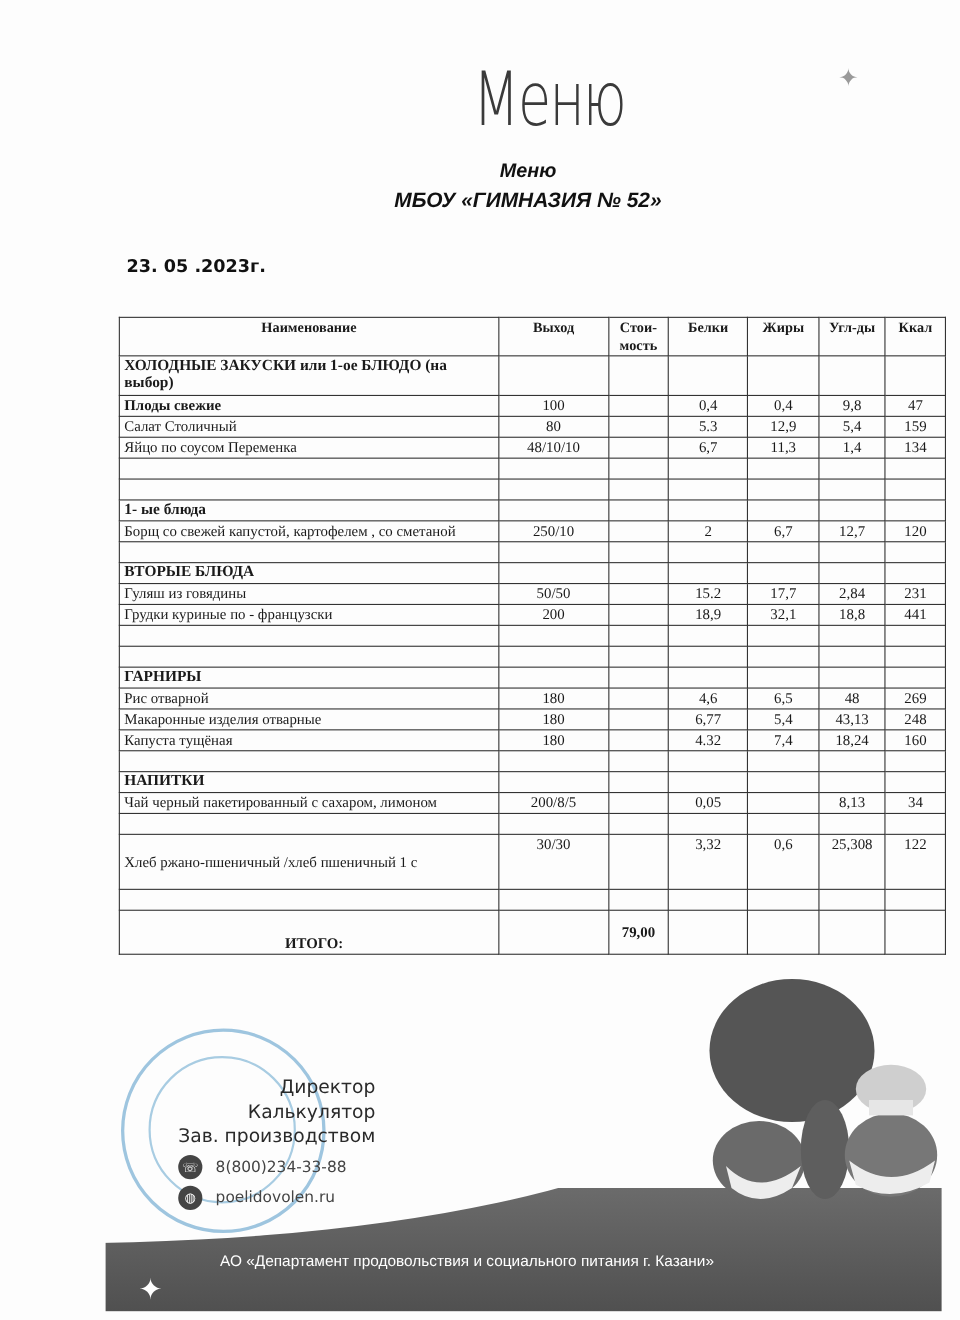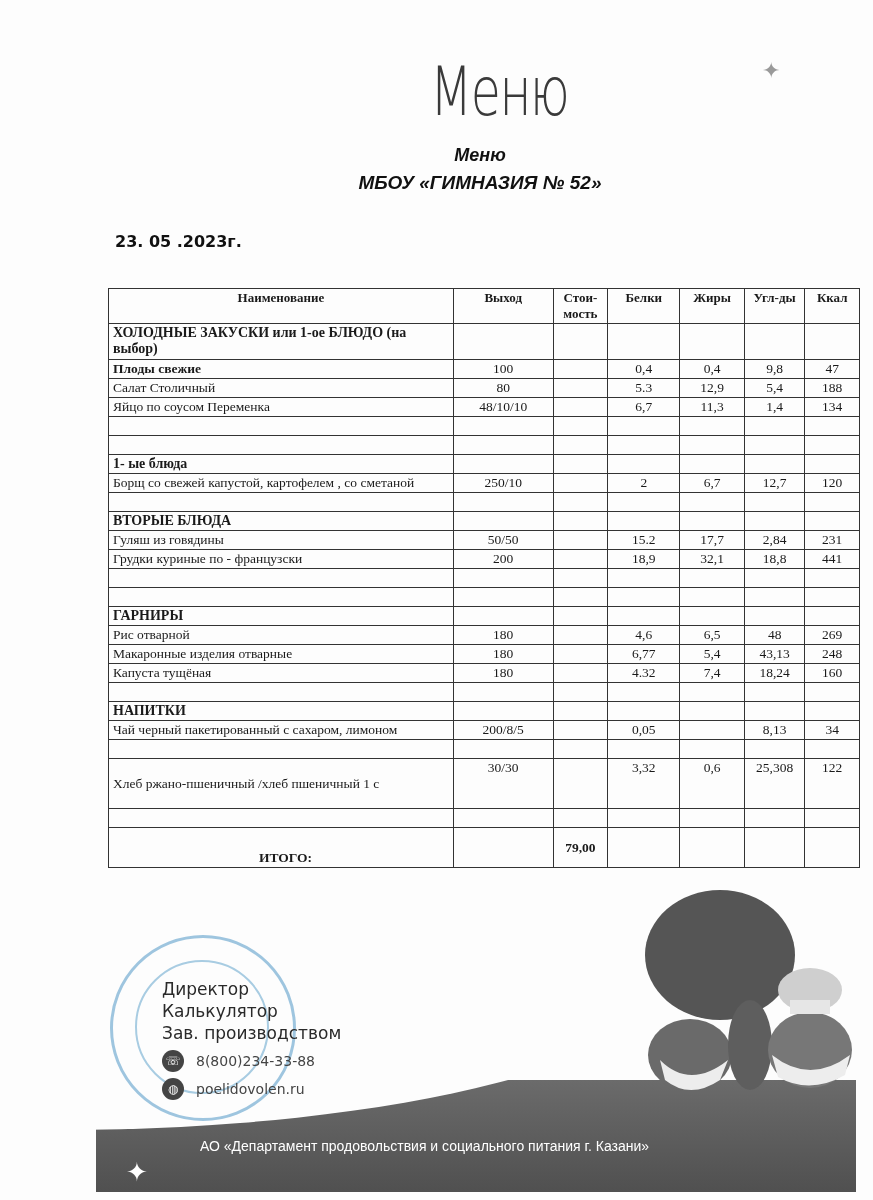--- a/index.html
+++ b/index.html
@@ -56,20 +56,21 @@
       position: absolute; left: 110px; top: 935px; width: 180px; height: 180px;
       border: 3px solid #7fb3d5; border-radius: 50%; opacity: 0.75;
     }
     .stamp::after {
       content: ""; position: absolute; left: 22px; top: 22px; width: 130px; height: 130px;
       border: 2px solid #8cbcd9; border-radius: 50%;
     }
     .contacts {
       position: absolute; left: 162px; top: 978px; font-family: "DejaVu Sans", sans-serif;
       color: #2a2a2a;
+      text-align: right;
     }
     .contacts .role { font-size: 17px; line-height: 22px; }
     .contact-row { display: flex; align-items: center; margin-top: 6px; font-size: 14px; color: #444; }
     .ci {
       width: 22px; height: 22px; border-radius: 50%; background: #444; color: #fff;
       display: inline-flex; align-items: center; justify-content: center; font-size: 12px;
       margin-right: 12px;
     }
     .footer-text {
       position: absolute; left: 200px; top: 1138px; font-family: "Liberation Sans", sans-serif;
@@ -136,21 +137,21 @@
         <td class="c">9,8</td>
         <td class="c">47</td>
       </tr>
       <tr>
         <td>Салат Столичный</td>
         <td class="c">80</td>
         <td class="c"></td>
         <td class="c">5.3</td>
         <td class="c">12,9</td>
         <td class="c">5,4</td>
-        <td class="c">188</td>
+        <td class="c">159</td>
       </tr>
       <tr>
         <td>Яйцо по соусом Переменка</td>
         <td class="c">48/10/10</td>
         <td class="c"></td>
         <td class="c">6,7</td>
         <td class="c">11,3</td>
         <td class="c">1,4</td>
         <td class="c">134</td>
       </tr>

